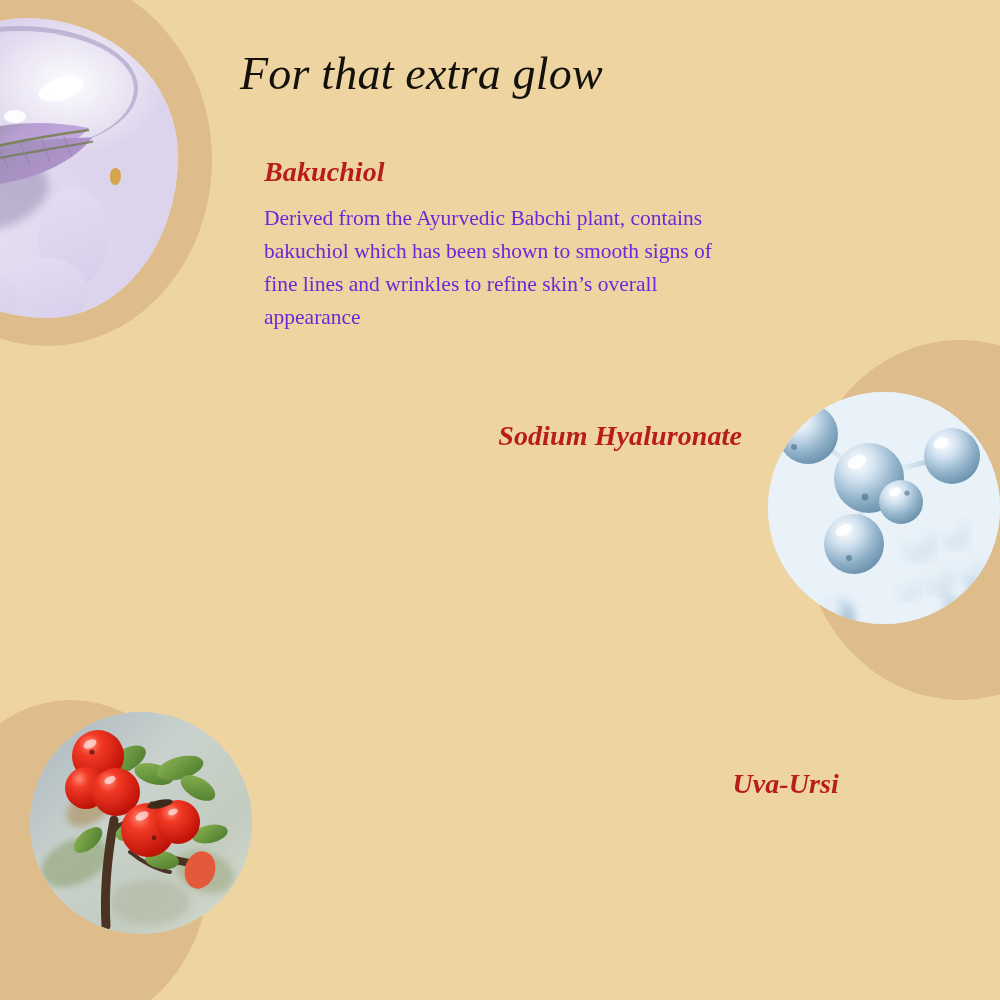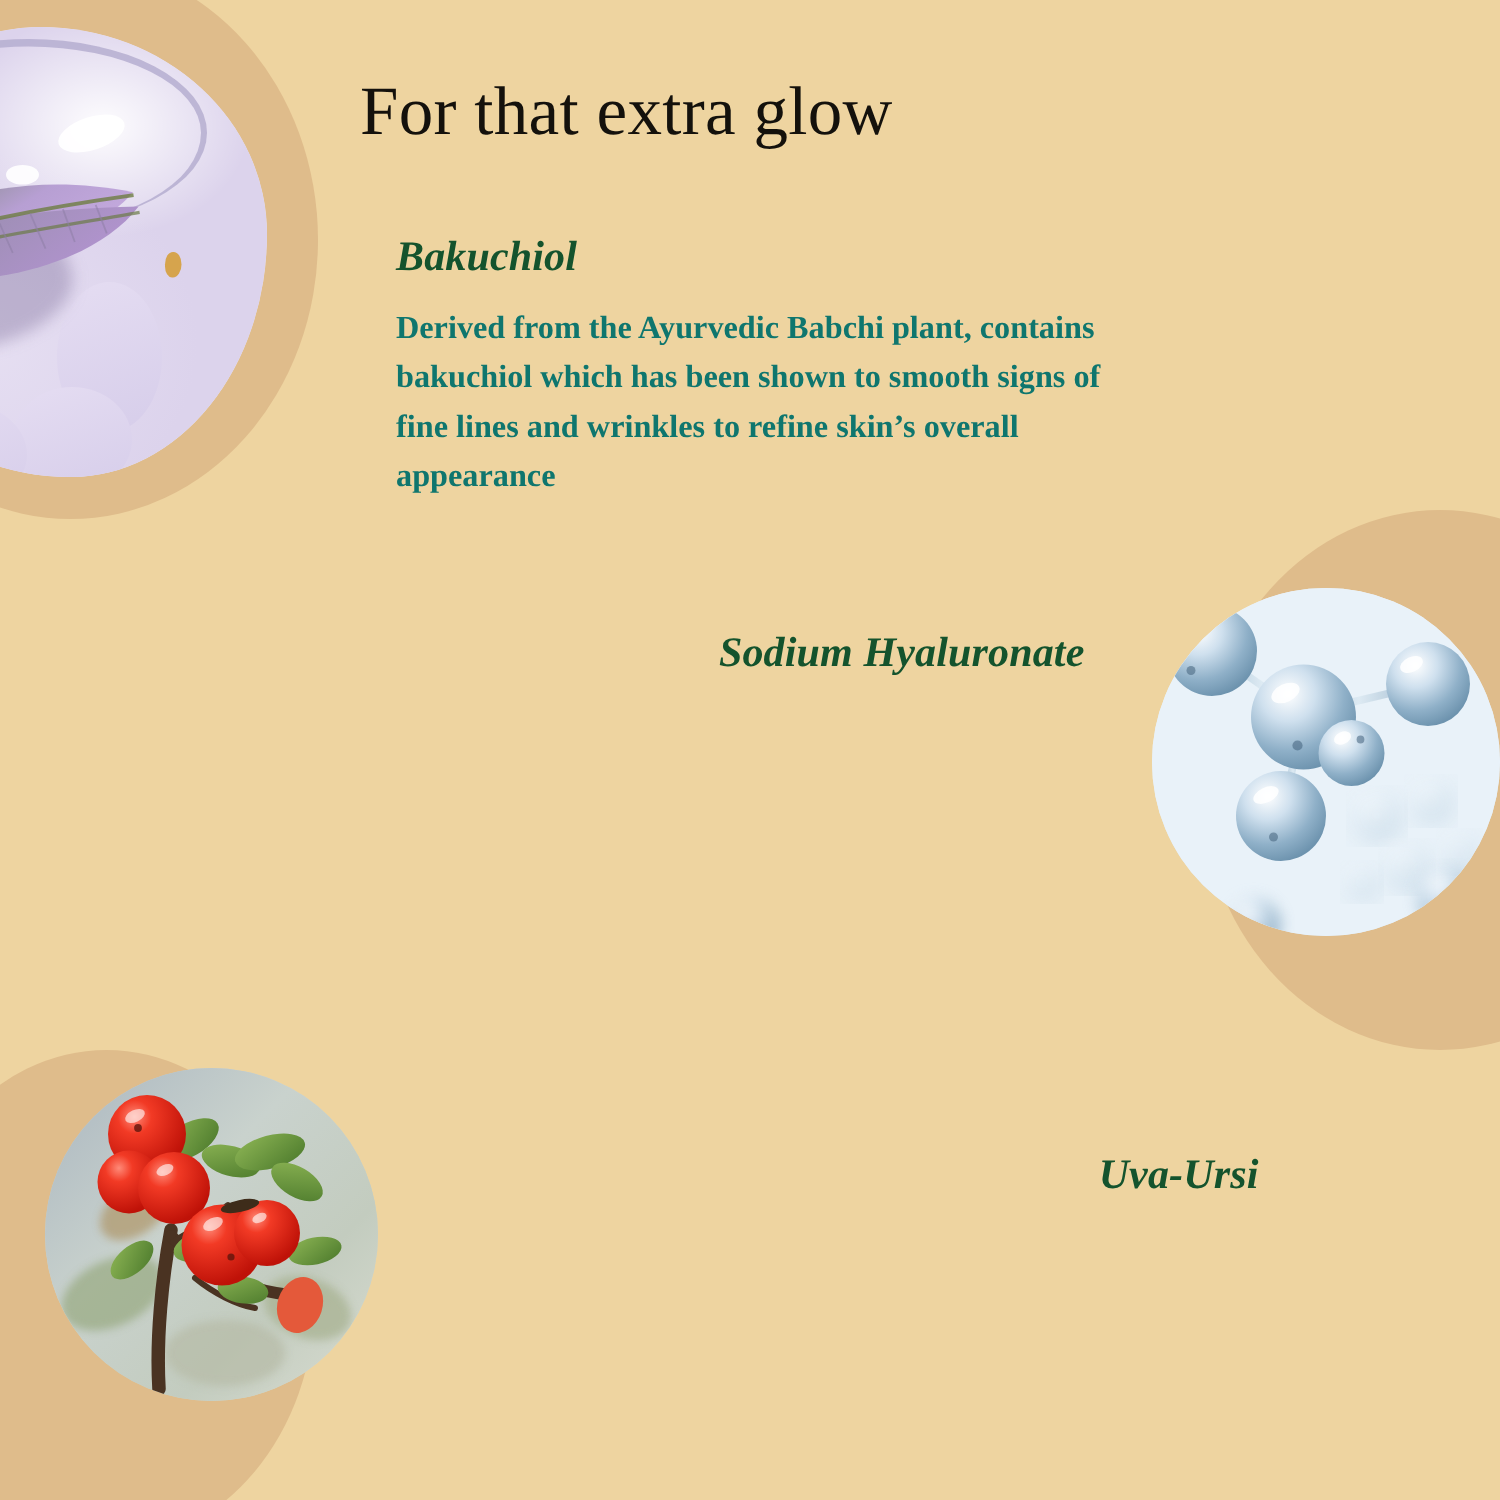--- a/index.html
+++ b/index.html
@@ -102,43 +102,43 @@
   #photo-berry {
     left: 30px; top: 712px; width: 222px; height: 222px;
     background: linear-gradient(140deg,#b9c3c8 0%, #cfd6d2 35%, #c6cfc6 65%, #d7dcd2 100%);
   }
 
   
   #title {
     position: absolute;
     left: 240px; top: 47px;
     font-size: 46px;
+    font-style: italic;
     color: #14110c;
     letter-spacing: .2px;
     white-space: nowrap;
   }
   .section { position: absolute; }
   .sec-head {
     font-size: 28px;
     font-weight: bold;
     font-style: italic;
-    color: #14532d;
+    color: #b91c1c;
     margin: 0 0 14px 0;
     letter-spacing: .1px;
   }
   .sec-body {
     font-size: 21.5px;
     line-height: 33px;
-    color: #0f766e;
+    color: #6d28d9;
     margin: 0;
-    font-weight: bold;
   }
 
   #sec-bakuchiol { left: 264px; top: 156px; width: 480px; text-align: left; }
-  #sec-sodium    { left: 195px; top: 420px; width: 528px; text-align: right; }
+  #sec-sodium    { left: 214px; top: 420px; width: 528px; text-align: right; }
   #sec-uva       { left: 279px; top: 768px; width: 560px; text-align: right; }
 </style>
 </head>
 <body>
 
 <div id="poster">
 
   <div class="tan-blob" id="blob-topleft"></div>
   <div class="tan-blob" id="blob-right"></div>
   <div class="tan-blob" id="blob-bottomleft"></div>

